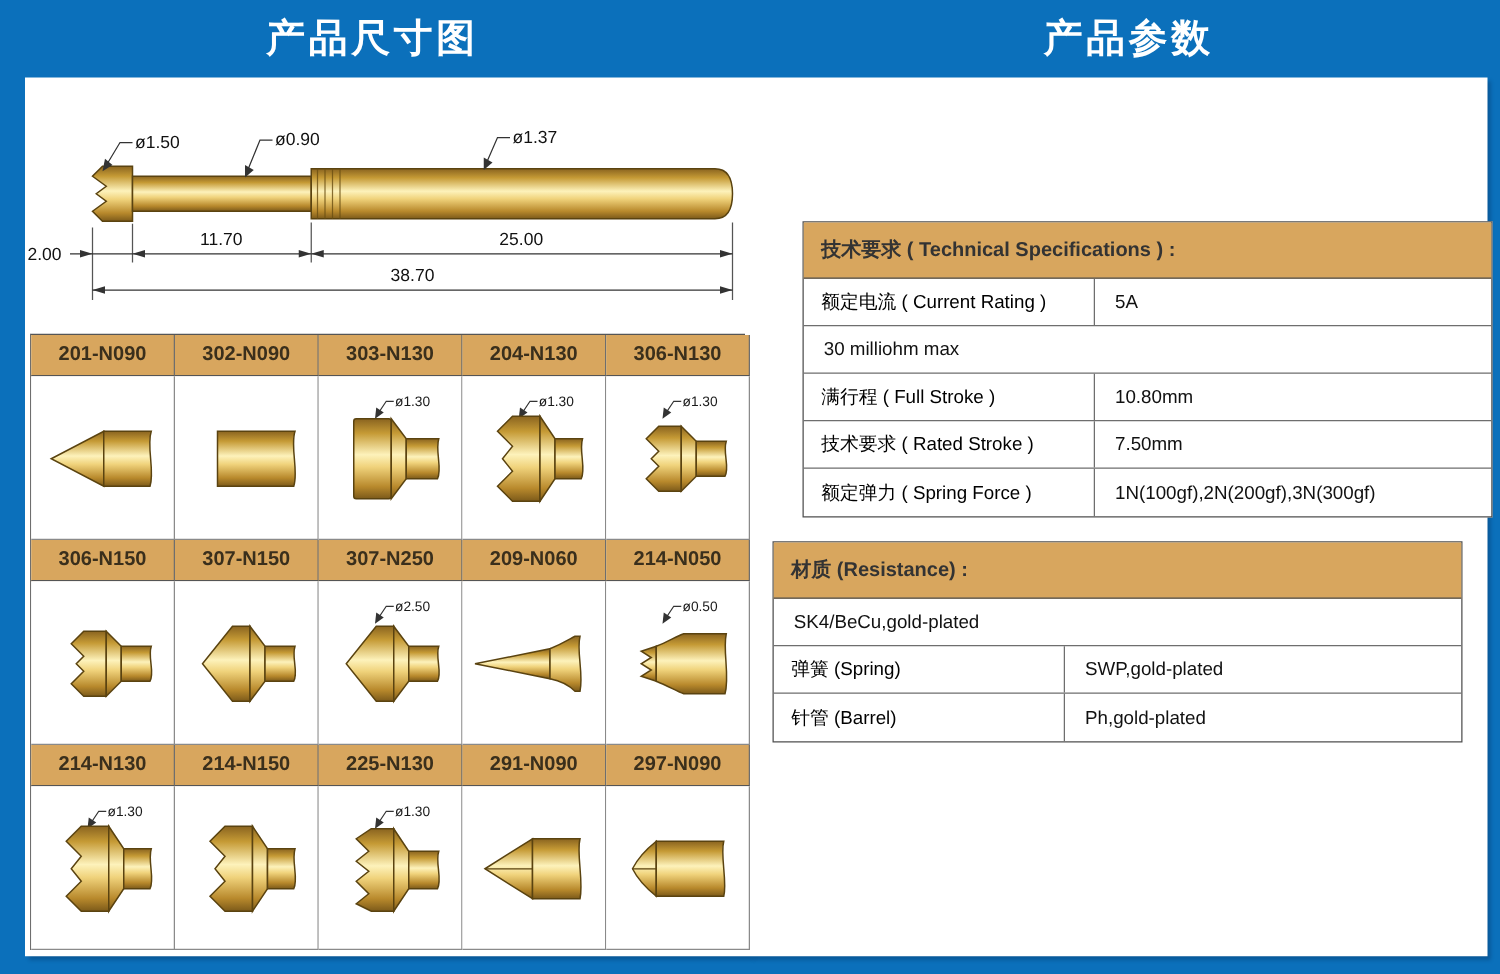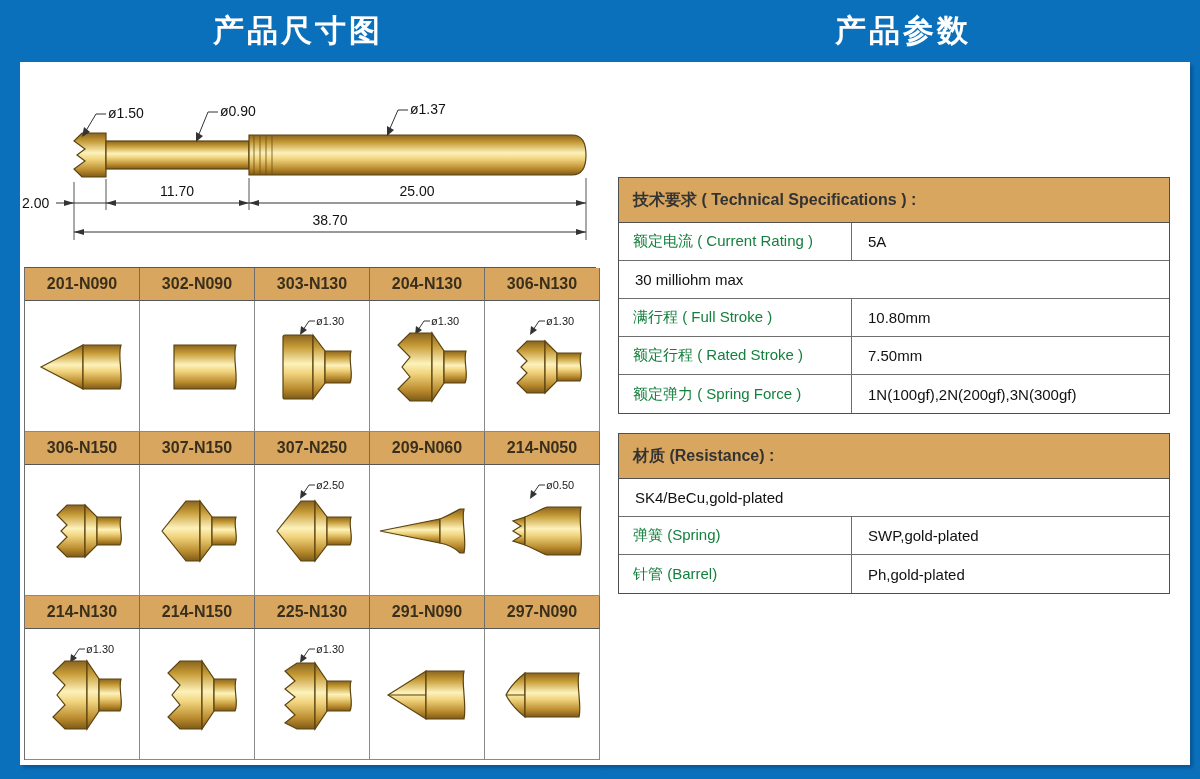--- a/index.html
+++ b/index.html
@@ -42,35 +42,35 @@
     height:130px;background:#ffffff;
     border-right:1px solid #8a8a8a;border-bottom:1px solid #8a8a8a;
     display:flex;align-items:center;justify-content:center;
   }
 
   
   .tbl{
     position:absolute;left:18px;width:552px;
     border:1px solid #4f4f4f;background:#fff;box-sizing:border-box;
   }
-  #spec-table{top:115px;}
+  #spec-table{top:115px;margin-left:24px;}
   #mat-table{top:371px;}
   .tbl-header{
     height:45px;background:#d8a65e;border-bottom:1px solid #4f4f4f;
     display:flex;align-items:center;padding-left:14px;
     font-size:16px;font-weight:600;color:#333333;box-sizing:border-box;
   }
   .tbl-row{
     display:grid;grid-template-columns:233px 1fr;height:38px;
     border-bottom:1px solid #6e6e6e;box-sizing:border-box;
   }
   .tbl-row:last-child{border-bottom:none;}
   .tbl-label{
     display:flex;align-items:center;padding-left:14px;
-    font-size:15px;color:#15803d;border-right:1px solid #6e6e6e;
+    font-size:15px;color:#000000;border-right:1px solid #6e6e6e;
   }
   .tbl-value{
     display:flex;align-items:center;padding-left:16px;
     font-size:15px;color:#111;
   }
   text{font-family:"Liberation Sans","DejaVu Sans",sans-serif;}
 </style>
 </head>
 <body>
 
@@ -296,21 +296,21 @@
       <div class="tbl-value">5A</div>
     </div>
     <div class="tbl-row">
       <div class="tbl-value">30 milliohm max</div>
     </div>
     <div class="tbl-row">
       <div class="tbl-label">满行程 ( Full Stroke )</div>
       <div class="tbl-value">10.80mm</div>
     </div>
     <div class="tbl-row">
-      <div class="tbl-label">额定行程 ( Rated Stroke )</div>
+      <div class="tbl-label">技术要求 ( Rated Stroke )</div>
       <div class="tbl-value">7.50mm</div>
     </div>
     <div class="tbl-row">
       <div class="tbl-label">额定弹力 ( Spring Force )</div>
       <div class="tbl-value">1N(100gf),2N(200gf),3N(300gf)</div>
     </div>
   </div>
 
   <div id="mat-table" class="tbl">
     <div class="tbl-header">材质 (Resistance) :</div>

